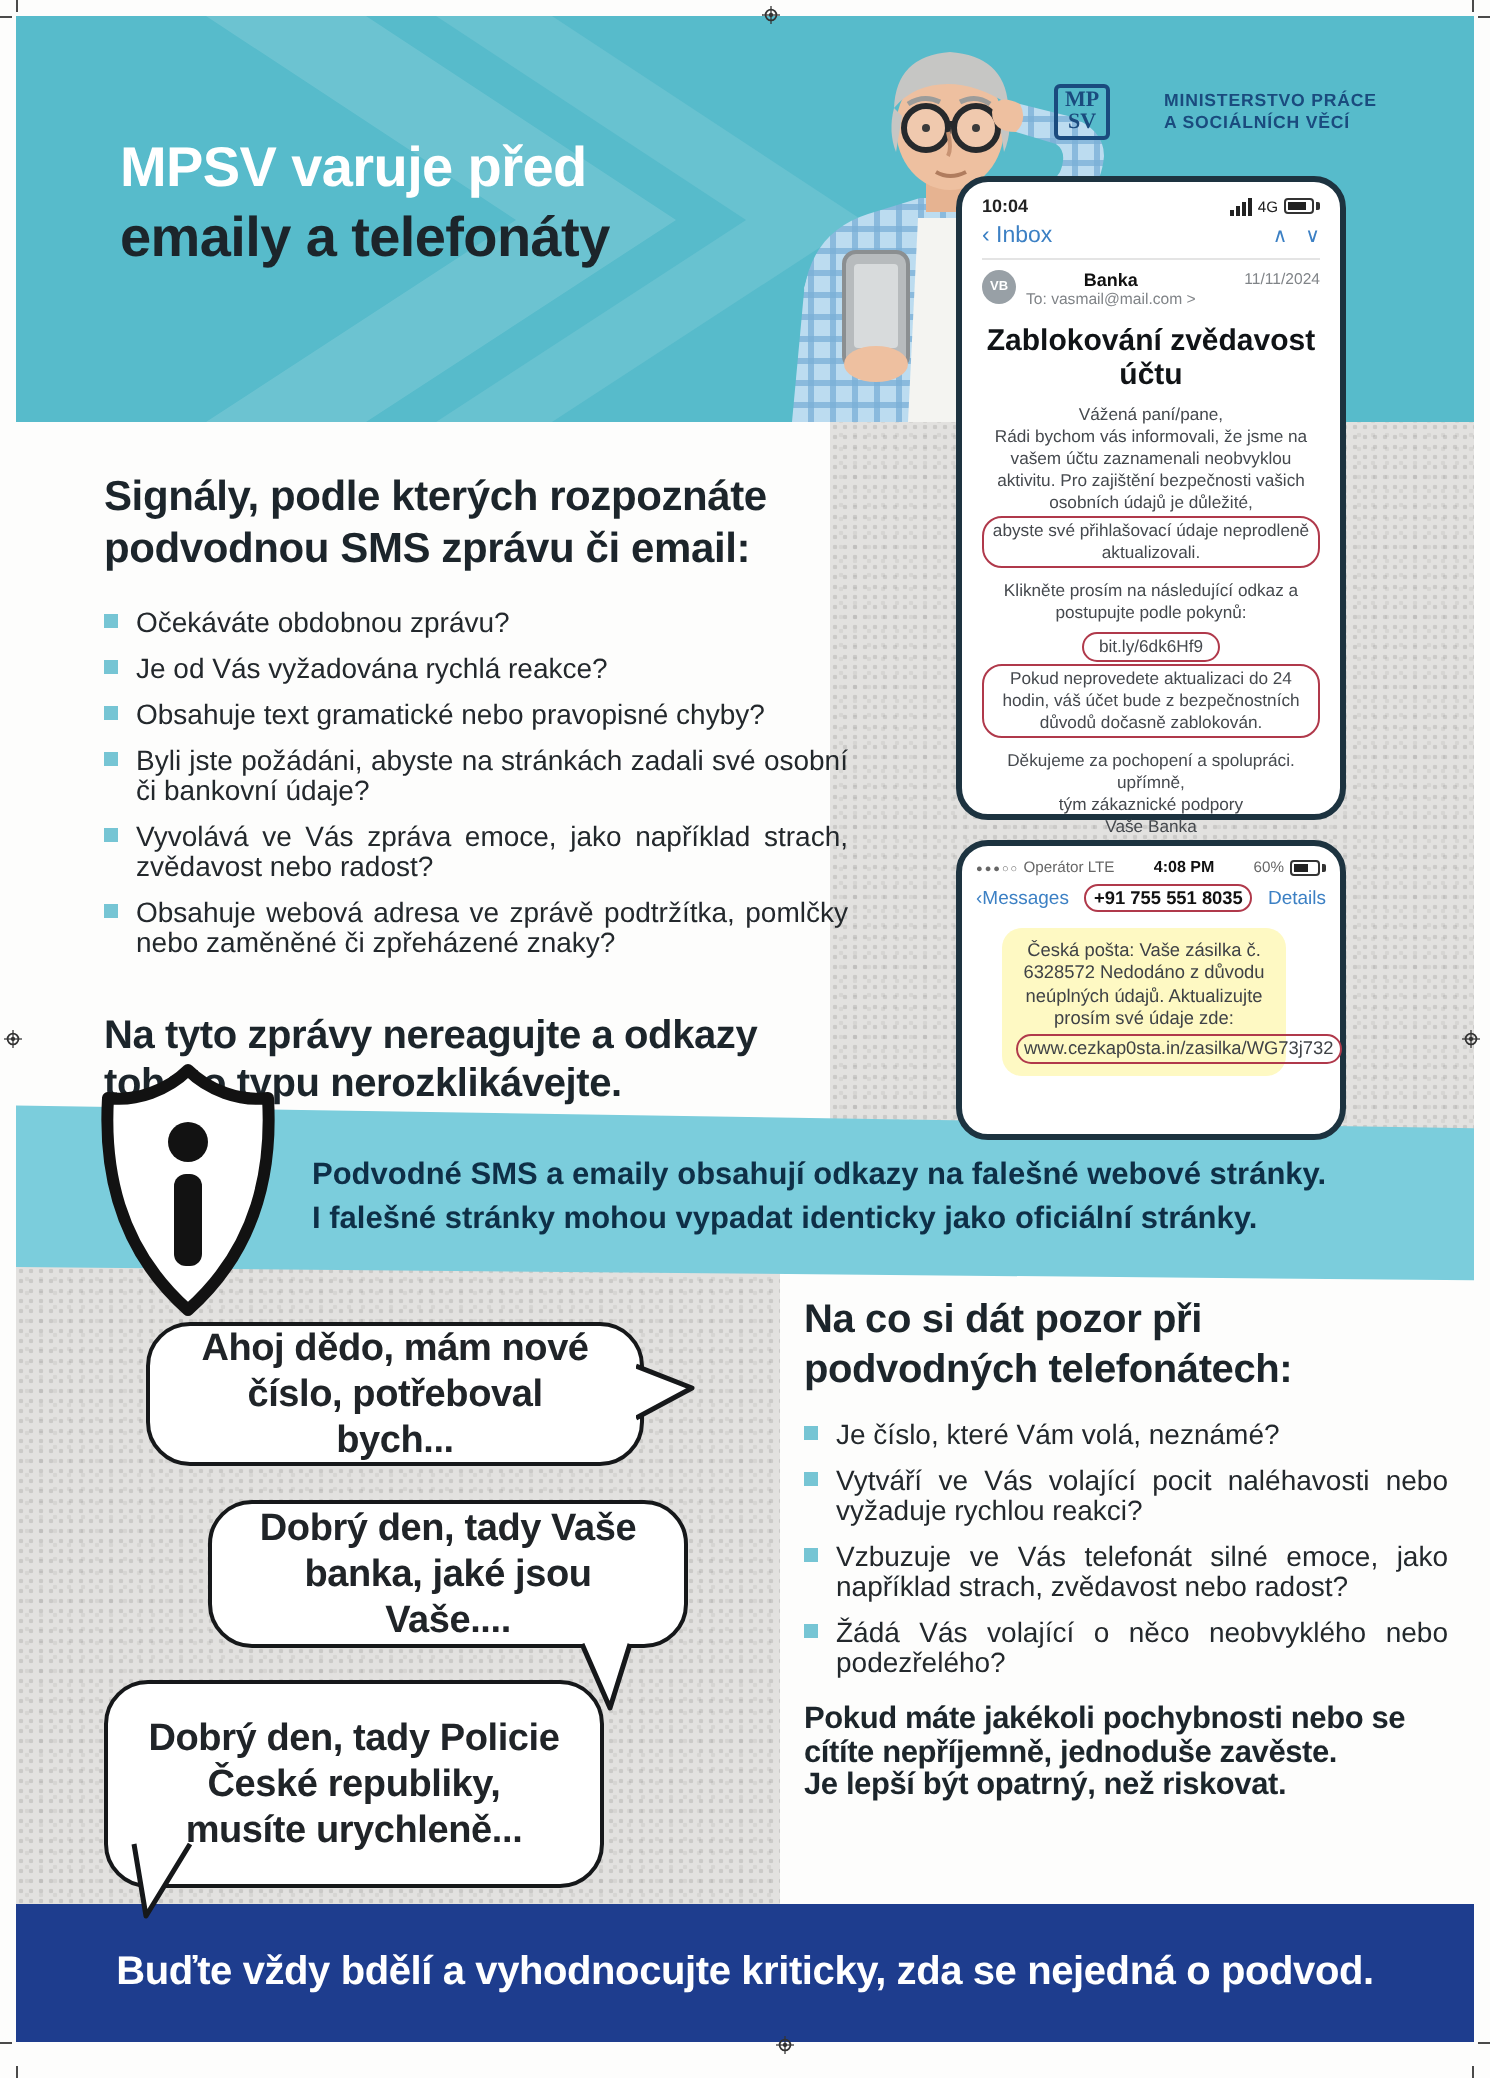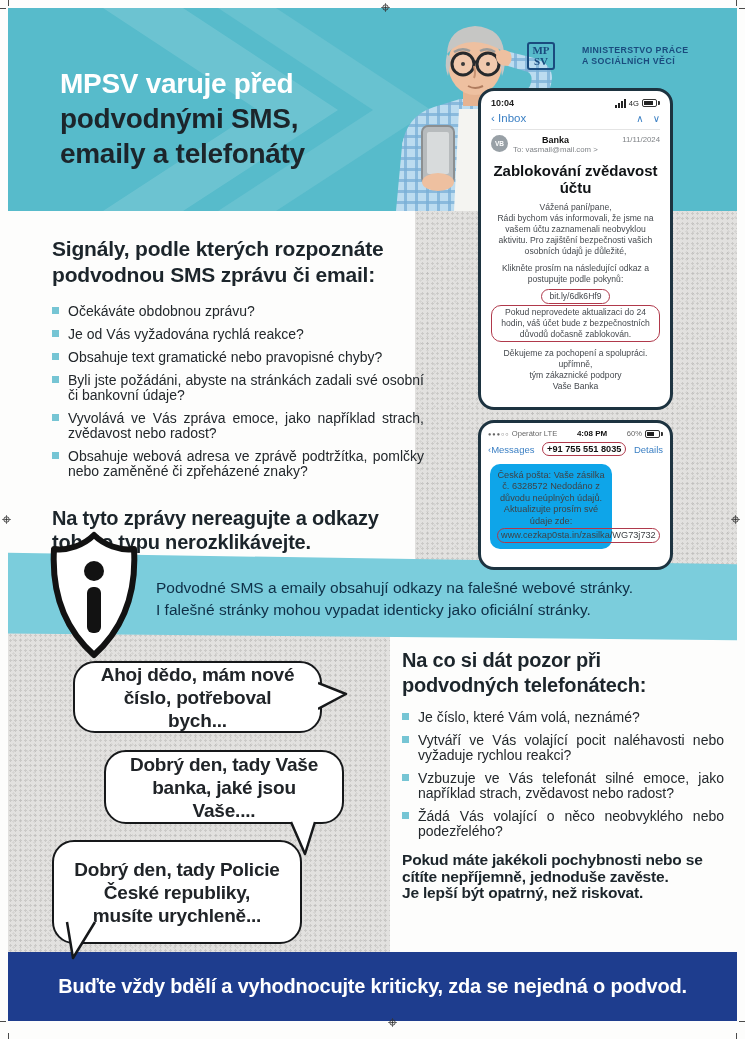--- a/index.html
+++ b/index.html
@@ -59,37 +59,37 @@
   .mt{margin-top:6px;}
   .red-rect{border:1.6px solid #b0394b;border-radius:10px;padding:1px 3px;margin:1px 0;
             font-size:8.6px;line-height:11px;color:#45494e;}
   .red-pill{display:inline-block;border:1.6px solid #b0394b;border-radius:999px;padding:1px 7px;margin:4px 0 0 0;
             font-size:8.6px;line-height:11px;color:#45494e;}
   .p2-status{display:flex;justify-content:space-between;align-items:center;font-size:7.6px;color:#666;}
   .p2-time{font-weight:bold;color:#111;font-size:8px;}
   .p2-nav{display:flex;justify-content:space-between;align-items:center;margin-top:4px;color:#3c80c4;font-size:9.5px;}
   .num-pill{border:1.6px solid #b0394b;border-radius:999px;padding:1px 4px;color:#111;font-weight:bold;
             font-size:9.2px;white-space:nowrap;}
-  .sms-bubble{margin-top:8px;margin-left:2px;width:122px;background:#0ea5e9;border-radius:10px;padding:6px 7px;
+  .sms-bubble{margin-top:8px;margin-left:13px;width:142px;background:#fef9c3;border-radius:10px;padding:6px 7px;
               font-size:9.2px;line-height:11.4px;color:#3f4246;box-sizing:border-box;}
   .url-box{display:inline-block;border:1.6px solid #b0394b;border-radius:12px;padding:1px 3px;margin-top:1px;}
 
   
   .signals{position:absolute;left:52px;top:236px;width:372px;}
   .h-big{font-size:21px;line-height:26px;font-weight:800;color:#1c252b;letter-spacing:-.2px;}
   .blist{margin:16px 0 0 0;padding:0;list-style:none;}
   .blist li{display:flex;gap:9px;font-size:14px;line-height:15px;color:#23282c;margin-bottom:8px;}
   .blist li span{display:block;width:100%;text-align:justify;}
   .sq{width:7px;height:7px;background:#76c5d4;flex:none;margin-top:3px;}
   .concl-l{margin-top:27px;font-size:20px;line-height:24px;font-weight:800;color:#1c252b;letter-spacing:-.2px;}
 
   
   .band{position:absolute;left:8px;top:548px;width:729px;height:95px;background:#7bcddc;
         clip-path:polygon(0 5%,100% 17%,100% 97%,0 90%);z-index:2;}
-  .band-text{position:absolute;left:148px;top:29px;font-size:15.5px;line-height:22px;font-weight:400;color:#0e2f47;}
+  .band-text{position:absolute;left:148px;top:29px;font-size:15.5px;line-height:22px;font-weight:700;color:#0e2f47;}
   .shield{position:absolute;left:44px;top:531px;z-index:3;}
 
   
   .bubble{position:absolute;background:#fff;border:2.5px solid #16181a;border-radius:22px;display:flex;
           align-items:center;justify-content:center;text-align:center;font-weight:800;font-size:19px;
           line-height:23px;color:#202428;padding:8px 18px;box-sizing:border-box;z-index:2;letter-spacing:-.2px;}
   .tail{position:absolute;z-index:2;}
 
   
   .calls{position:absolute;left:402px;top:648px;width:322px;}
@@ -154,21 +154,20 @@
       <path d="M172 38 Q160 32 158 42 Q158 52 170 52 Q176 46 172 38 Z" fill="#eec0a0"></path>
 
       <path d="M64 130 Q70 108 92 104 L104 120 L96 160 L70 160 Z" fill="url(#chk)"></path>
       <rect x="84" y="112" width="32" height="58" rx="6" fill="#b7bbbd" stroke="#8b8f91" stroke-width="2"></rect>
       <rect x="89" y="118" width="22" height="42" rx="2" fill="#d8dbdc"></rect>
       <ellipse cx="100" cy="168" rx="16" ry="9" fill="#eec0a0"></ellipse>
     </svg>
 
     <div class="title">
       <div class="l1">MPSV varuje před</div>
-      <div class="l2">podvodnými SMS,</div>
       <div class="l3">emaily a telefonáty</div>
     </div>
 
     <div class="logo-row">
       <div class="logo-box">
         <div>MP</div>
         <div>SV</div>
       </div>
       <div class="logo-name">
         <div>MINISTERSTVO PRÁCE</div>
@@ -210,20 +209,21 @@
       <div class="avatar">VB</div>
       <div>
         <div class="s-name">Banka</div>
         <div class="s-to">To: vasmail@mail.com &gt;</div>
       </div>
       <div class="s-date">11/11/2024</div>
     </div>
     <div class="subject">Zablokování zvědavost účtu</div>
     <div class="eb">Vážená paní/pane,</div>
     <div class="eb">Rádi bychom vás informovali, že jsme na vašem účtu zaznamenali neobvyklou aktivitu. Pro zajištění bezpečnosti vašich osobních údajů je důležité,</div>
+    <div class="red-rect">abyste své přihlašovací údaje neprodleně aktualizovali.</div>
     <div class="eb mt">Klikněte prosím na následující odkaz a postupujte podle pokynů:</div>
     <div><span class="red-pill">bit.ly/6dk6Hf9</span></div>
     <div class="red-rect mt">Pokud neprovedete aktualizaci do 24 hodin, váš účet bude z bezpečnostních důvodů dočasně zablokován.</div>
     <div class="eb mt">Děkujeme za pochopení a spolupráci.</div>
     <div class="eb">upřímně,</div>
     <div class="eb">tým zákaznické podpory</div>
     <div class="eb">Vaše Banka</div>
   </div>
 
   <div class="phone phone2">

